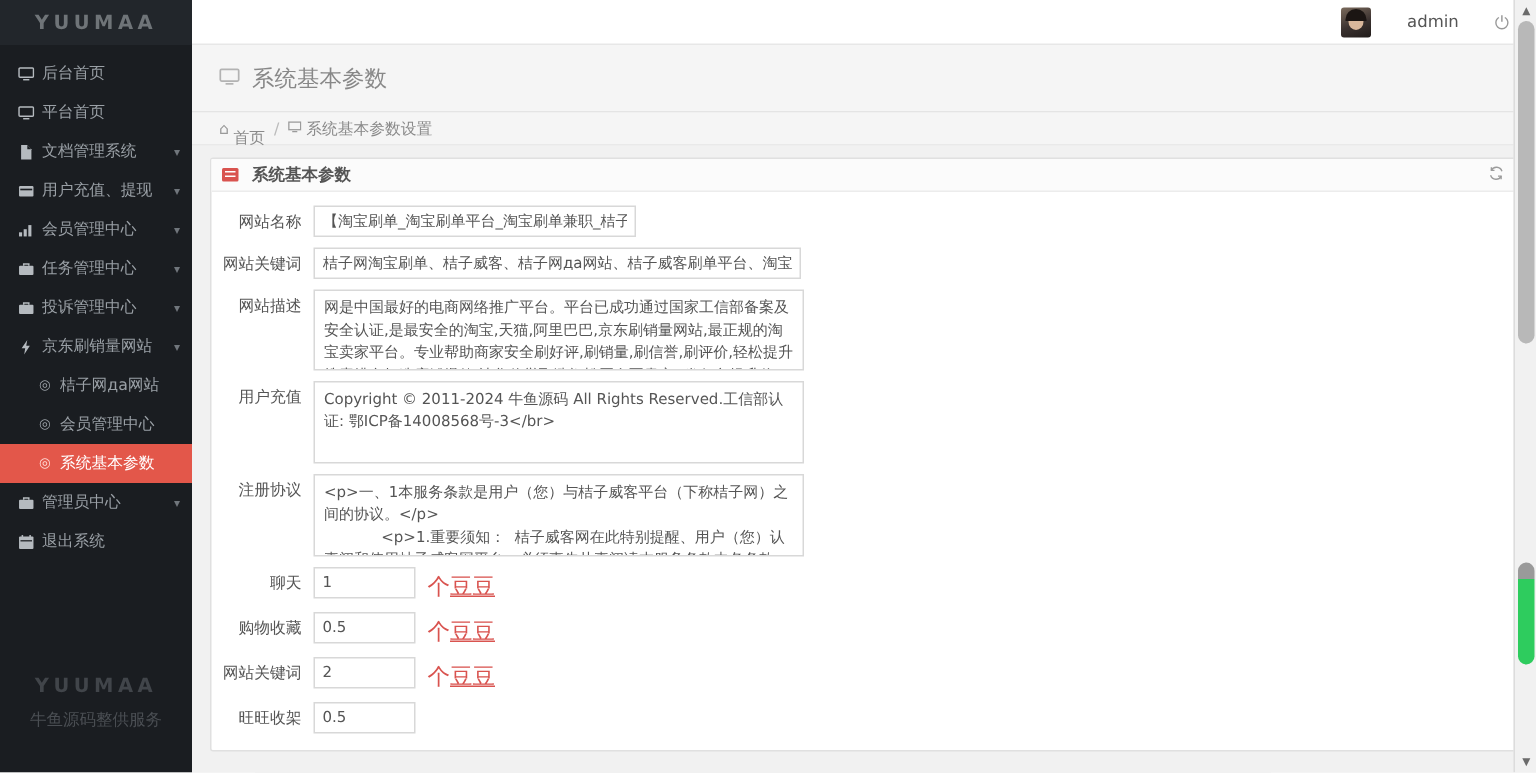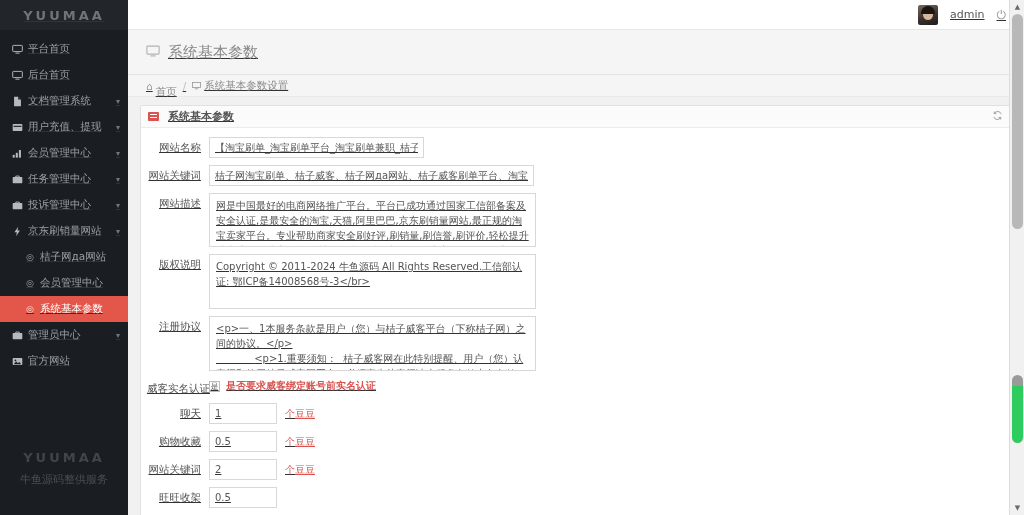--- a/index.html
+++ b/index.html
@@ -4,21 +4,21 @@
 <style>
   * { box-sizing: border-box; margin: 0; padding: 0; }
   html, body {
     width: 1024px; height: 515px;
     overflow: hidden;
     font-family: "DejaVu Sans", "Liberation Sans", sans-serif;
     font-size: 12px;
     background: #f1f1f1;
     color: #333;
   }
-  #app { position: relative; width: 1024px; height: 515px; display: flex; text-decoration: underline; }
+  #app { position: relative; width: 1024px; height: 515px; display: flex; }
 
   
   .sidebar {
     width: 128px; height: 515px;
     background: #1a1d21;
     flex: 0 0 128px;
     position: relative;
     overflow: hidden;
   }
   .brand {
@@ -67,21 +67,21 @@
 
   
   .main { flex: 1; height: 515px; position: relative; background: #f1f1f1; overflow: hidden; }
 
   .topbar {
     height: 30px; background: #fff;
     display: flex; align-items: center; justify-content: flex-end;
     padding-right: 18px;
     border-bottom: 1px solid #e7e7e7;
   }
-  .user-box { display: flex; align-items: center; gap: 12px; }
+  .user-box { display: flex; align-items: center; gap: 24px; }
   .avatar {
     width: 20px; height: 20px; border-radius: 2px;
     background: linear-gradient(160deg,#7a6a5c 0%,#3b3230 55%,#211c1a 100%);
     position: relative; overflow: hidden;
   }
   .avatar:after {
     content:""; position:absolute; left:5px; top:4px; width:10px; height:11px;
     border-radius:50%; background:#d9b79b;
   }
   .avatar:before {
@@ -167,21 +167,21 @@
 
   .check-row { display: flex; align-items: center; gap: 6px; padding-top: 1px; }
   .cbox {
     width: 11px; height: 11px; border: 1px solid #bdbdbd; background: #fff;
     font-size: 8px; line-height: 9px; text-align: center; color: #666;
     cursor: pointer; flex: 0 0 11px;
   }
   .check-hint { color: #d9534f; font-size: 10px; font-weight: bold; }
 
   .inp-num { width: 68px; }
-  .unit { font-size: 10px; color: #d9534f; padding-top: 4px; white-space: nowrap; }
+  .unit { font-size: 15px; color: #d9534f; padding-top: 4px; white-space: nowrap; }
   .unit u { text-decoration: underline; }
 
   
   .pagescroll {
     position: absolute; right: 0; top: 0; width: 15px; height: 515px;
     background: #f1f1f1; border-left: 1px solid #dcdcdc;
   }
   .ps-up, .ps-down {
     position: absolute; left: 0; width: 15px; height: 14px;
     display: flex; align-items: center; justify-content: center;
@@ -206,31 +206,31 @@
     </div>
     <div class="nav">
 
       <div class="nav-item">
         <span class="ico">
           <svg width="11" height="11" viewBox="0 0 16 16" fill="currentColor">
               <rect x="1" y="2" width="14" height="9" rx="1" fill="none" stroke="currentColor" stroke-width="1.4"></rect>
               <rect x="5" y="12.6" width="6" height="1.4"></rect>
             </svg>
         </span>
-        <span class="lbl">平台首页</span>
+        <span class="lbl">后台首页</span>
       </div>
 
       <div class="nav-item">
         <span class="ico">
           <svg width="11" height="11" viewBox="0 0 16 16" fill="currentColor">
               <rect x="1" y="2" width="14" height="9" rx="1" fill="none" stroke="currentColor" stroke-width="1.4"></rect>
               <rect x="5" y="12.6" width="6" height="1.4"></rect>
             </svg>
         </span>
-        <span class="lbl">后台首页</span>
+        <span class="lbl">平台首页</span>
       </div>
 
       <div class="nav-item">
         <span class="ico">
           <svg width="11" height="11" viewBox="0 0 16 16" fill="currentColor">
               <path d="M3 1h6l4 4v10H3z"></path>
               <path d="M9 1v4h4" fill="#1a1d21"></path>
             </svg>
         </span>
         <span class="lbl">文档管理系统</span>
@@ -309,31 +309,32 @@
         <span class="ico">
           <svg width="11" height="11" viewBox="0 0 16 16" fill="currentColor">
               <rect x="1" y="4.5" width="14" height="9" rx="1"></rect>
               <path d="M5.5 4.5V3h5v1.5" fill="none" stroke="currentColor" stroke-width="1.4"></path>
             </svg>
         </span>
         <span class="lbl">管理员中心</span>
         <span class="caret">▾</span>
       </div>
 
-
-      <div class="nav-item">
-        <span class="ico">
-          <svg width="11" height="11" viewBox="0 0 16 16" fill="currentColor">
-              <rect x="1" y="3" width="14" height="10" rx="1"></rect>
-              <circle cx="5" cy="6.5" r="1.3" fill="#1a1d21"></circle>
-              <path d="M2.5 12l3.5-4 2.5 2.5 2-1.8 3 3.3z" fill="#1a1d21"></path>
-            </svg>
-        </span>
-        <span class="lbl">官方网站</span>
-      </div>
+      <div class="nav-item">
+        <span class="ico">
+          <svg width="11" height="11" viewBox="0 0 16 16" fill="currentColor">
+              <rect x="1" y="2.5" width="14" height="12" rx="1"></rect>
+              <rect x="2.4" y="6" width="11.2" height="1.2" fill="#1a1d21"></rect>
+              <rect x="3.5" y="1" width="1.5" height="3"></rect>
+              <rect x="11" y="1" width="1.5" height="3"></rect>
+            </svg>
+        </span>
+        <span class="lbl">退出系统</span>
+      </div>
+
     </div>
 
     <div class="sidebar-foot">
       <div class="fbrand">YUUMAA</div>
       <div class="fsub">牛鱼源码整供服务</div>
     </div>
   </div>
 
   <div class="main">
 
@@ -405,44 +406,35 @@
           </div>
 
           <div class="frow">
             <div class="flabel">网站描述</div>
             <div class="fctrl">
               <textarea class="ta ta-desc" style="">网是中国最好的电商网络推广平台。平台已成功通过国家工信部备案及安全认证,是最安全的淘宝,天猫,阿里巴巴,京东刷销量网站,最正规的淘宝卖家平台。专业帮助商家安全刷好评,刷销量,刷信誉,刷评价,轻松提升搜索排名打造店铺爆款,让您信誉飞涨轻松买皇冠卖家! 发任务提升信誉,接任务赚取佣金!</textarea>
             </div>
           </div>
 
           <div class="frow">
-            <div class="flabel">版权说明</div>
+            <div class="flabel">用户充值</div>
             <div class="fctrl">
               <textarea class="ta ta-copy" style="">Copyright © 2011-2024 牛鱼源码 All Rights Reserved.工信部认证: 鄂ICP备14008568号-3&lt;/br&gt;</textarea>
             </div>
           </div>
 
           <div class="frow">
             <div class="flabel">注册协议</div>
             <div class="fctrl">
               <textarea class="ta ta-proto" style="">&lt;p&gt;一、1本服务条款是用户（您）与桔子威客平台（下称桔子网）之间的协议。&lt;/p&gt;
             &lt;p&gt;1.重要须知：  桔子威客网在此特别提醒、用户（您）认真阅和使用桔子威客网平台，必须事先从真阅读本服务条款中各条款，包括免除或者限制桔子威客网责任的免责条款及对用户的权利 限制。请您审阅并接受或不接受本服务条款（未成年人审阅时应得到法定监护人的陪同）。如您不同意本服务条款及/或随时对其的修改，您应不使用或主动取消桔子威客网平台提供的服务。您的使用行为将被视为您对本</textarea>
             </div>
           </div>
 
 
-          <div class="frow">
-            <div class="flabel">威客实名认证</div>
-            <div class="fctrl">
-              <div class="check-row">
-                <span class="cbox">是</span>
-                <span class="check-hint">是否要求威客绑定账号前实名认证</span>
-              </div>
-            </div>
-          </div>
 
           <div id="numeric-rows">
               <div class="frow">
                 <div class="flabel">聊天</div>
                 <div class="fctrl">
                   <input type="text" class="inp inp-num" value="1" style="">
                   <div class="unit"><span>个</span><u>豆豆</u></div>
                 </div>
               </div>
               <div class="frow">

